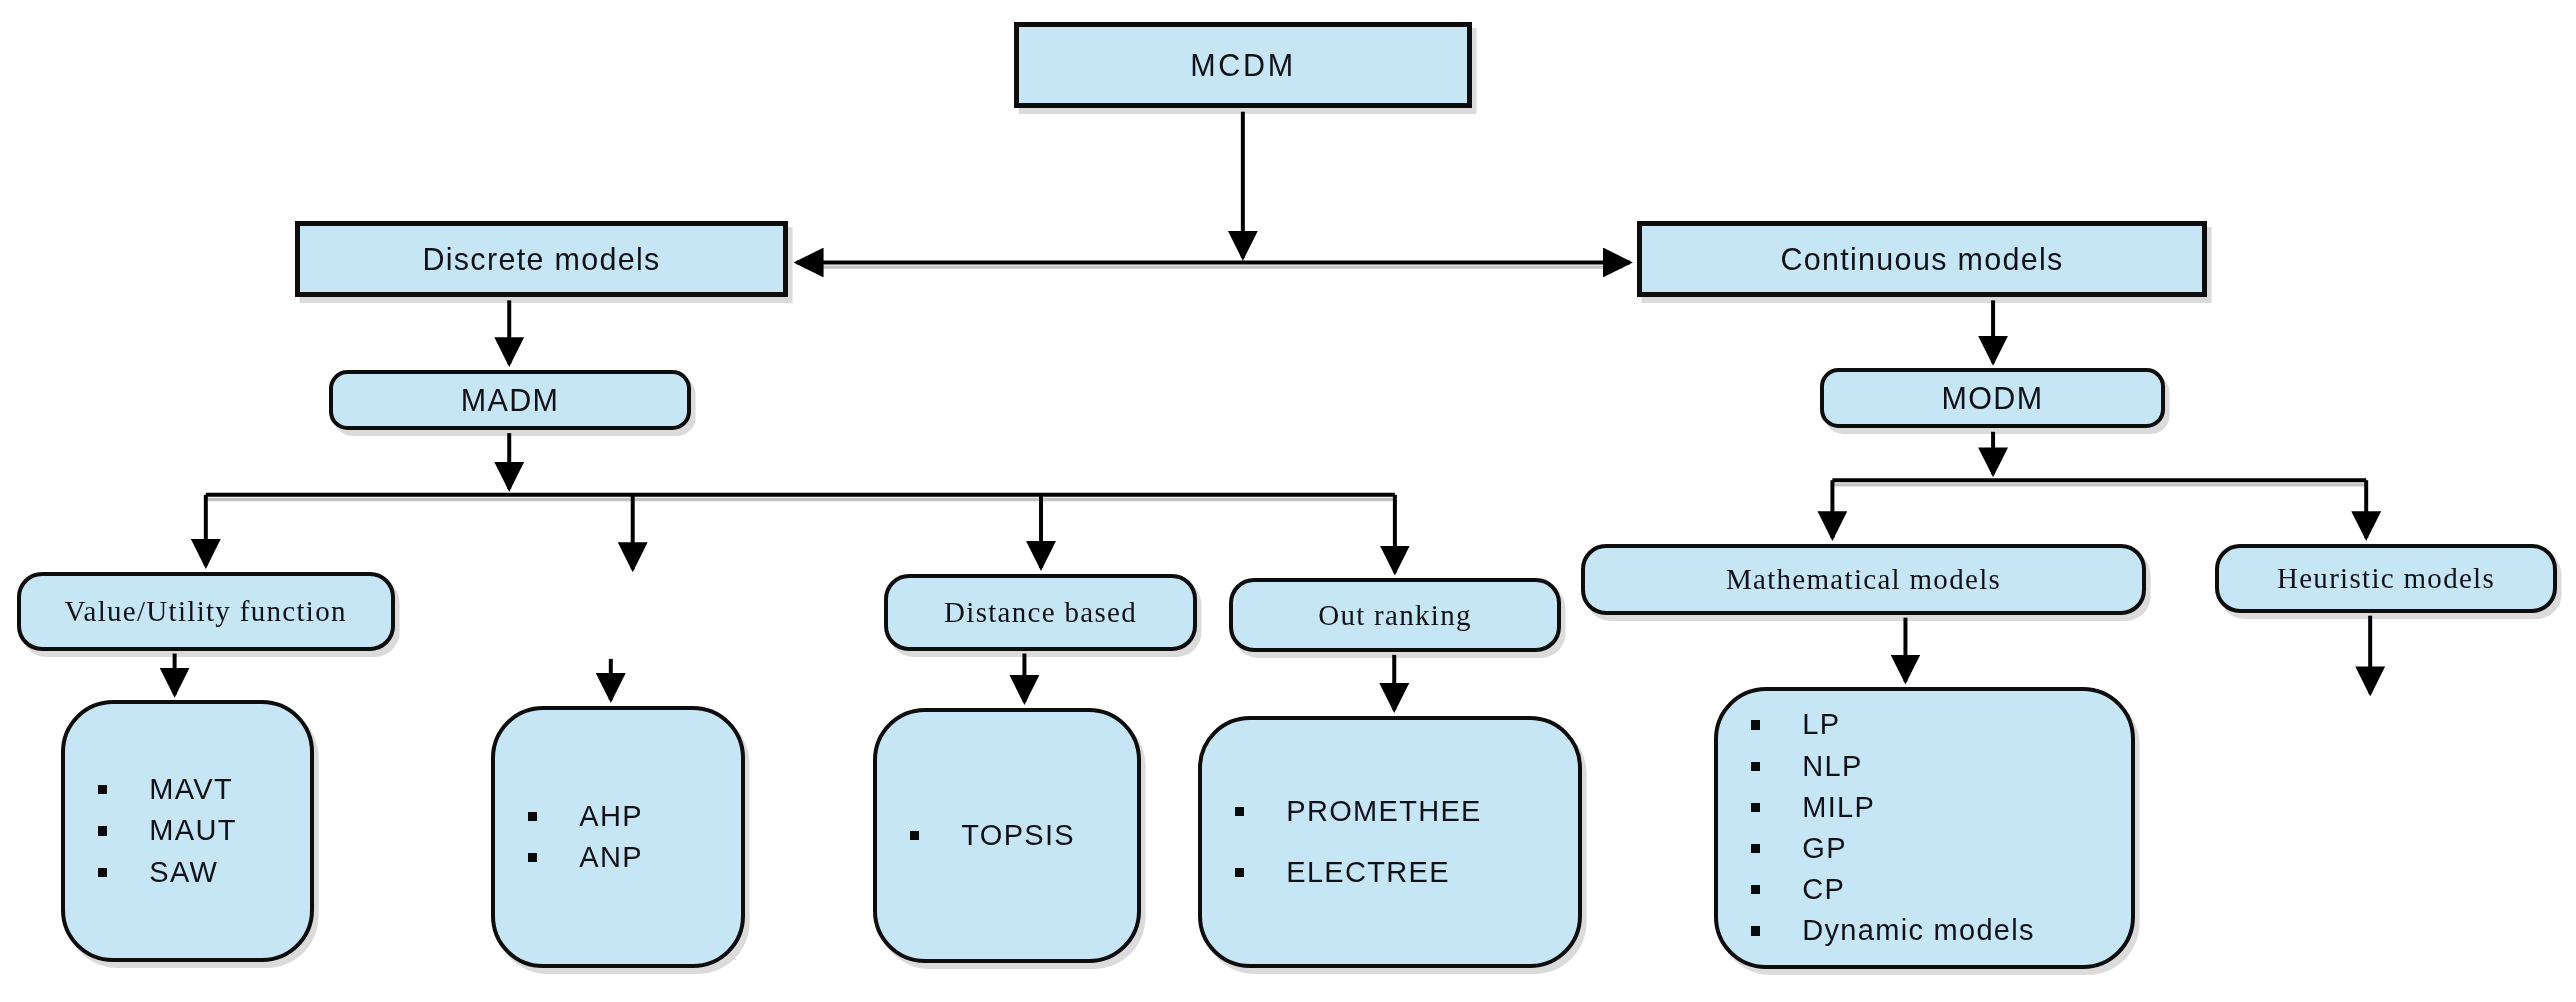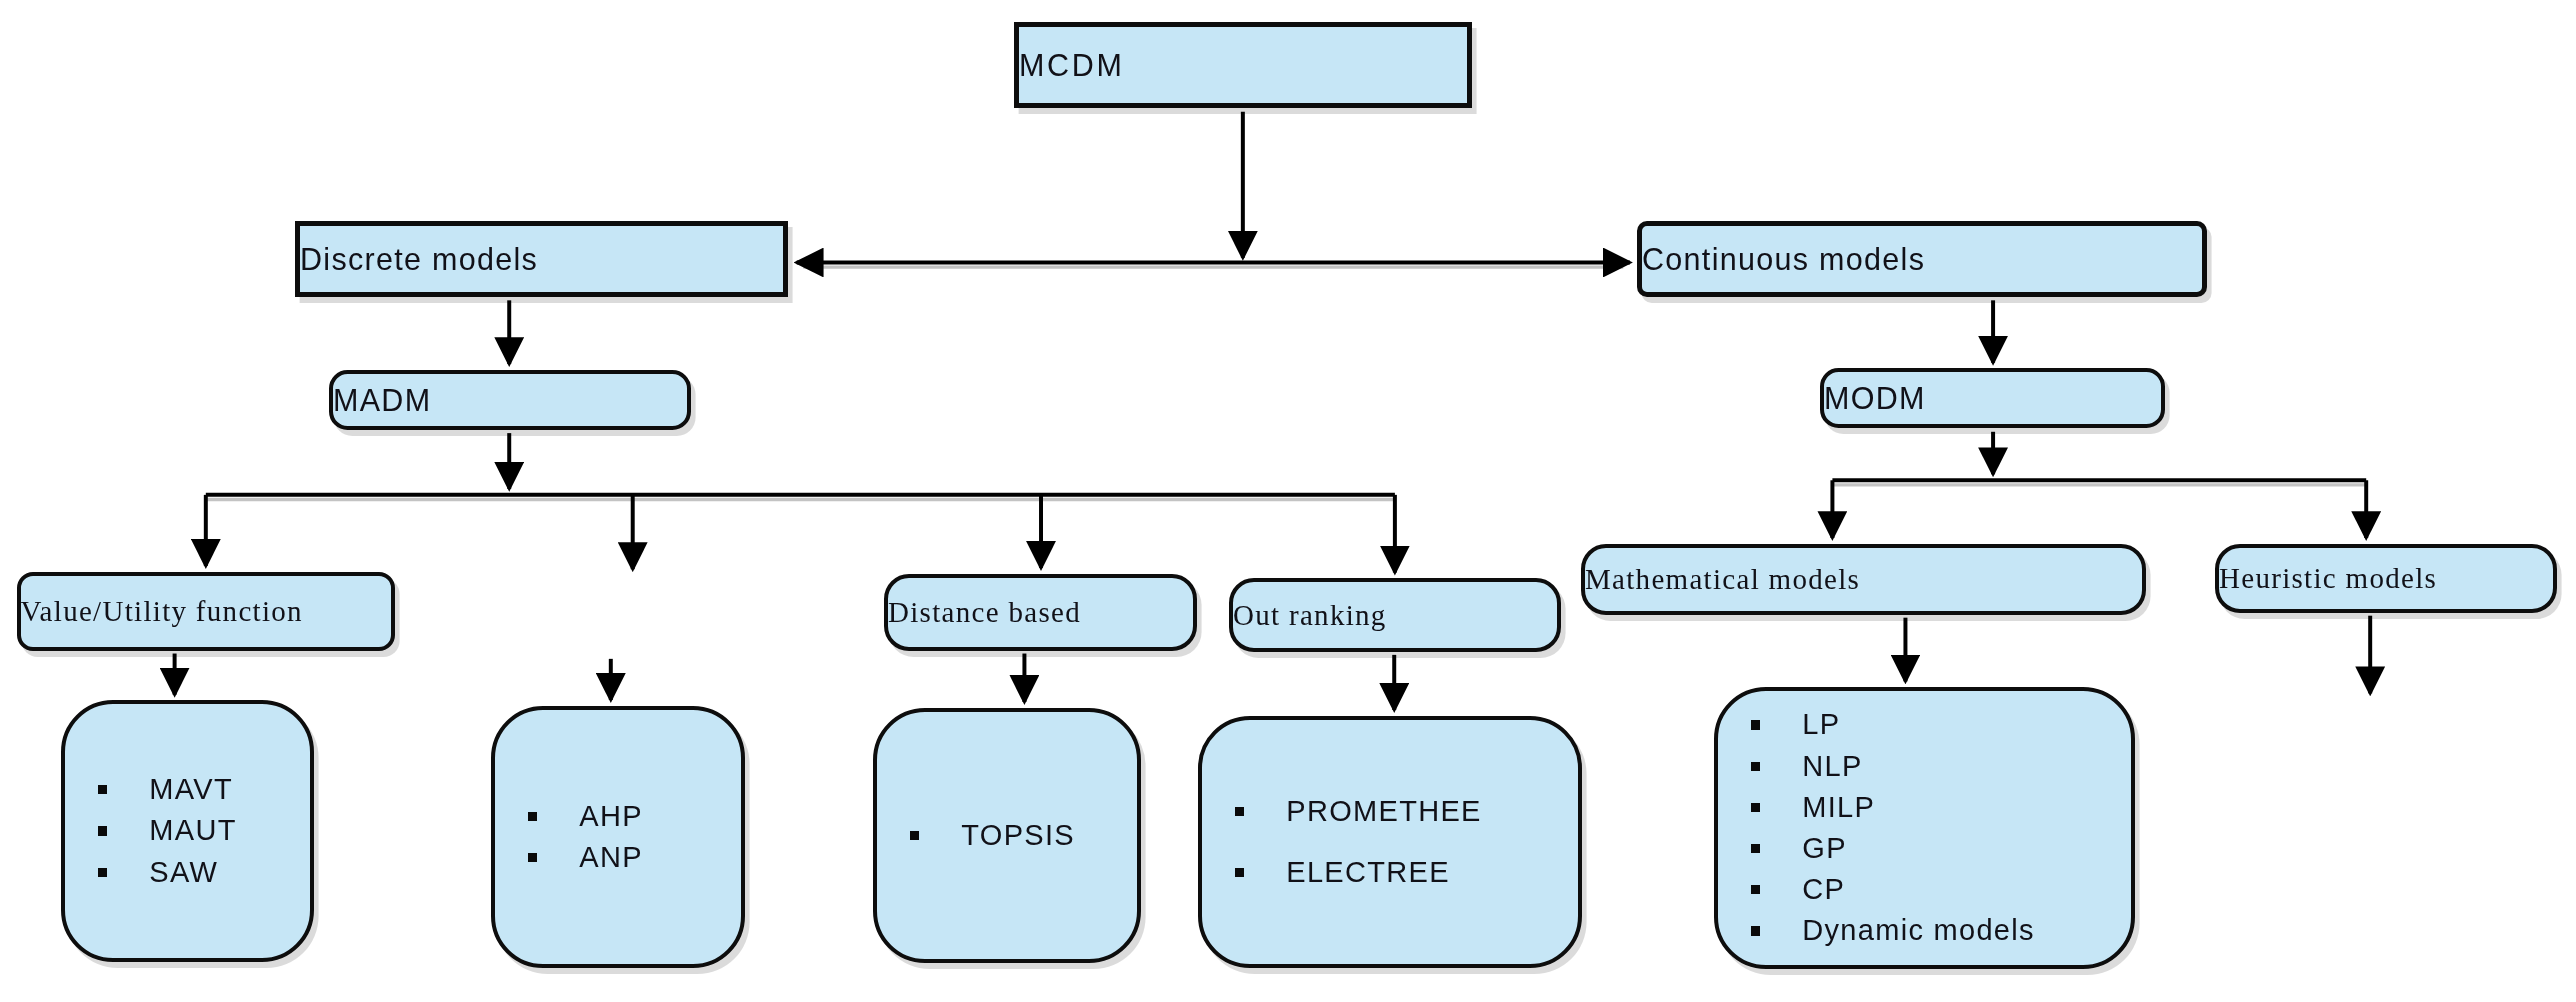--- a/index.html
+++ b/index.html
@@ -19,20 +19,21 @@
   .conn-shadow { stroke: #c3c3c3; stroke-width: 5; fill: none; }
   .arrowhead { fill: var(--conn); }
 
   .node {
     position: absolute;
     box-sizing: border-box;
     background: var(--node-fill);
     border: 5.3px solid var(--node-border);
     display: flex;
     align-items: center;
+    justify-content: center;
     color: #111118;
     font-size: 30.5px;
     letter-spacing: 1.3px;
     text-align: center;
     box-shadow: 4.6px 6px 0 rgba(0,0,0,0.14);
   }
   .rect  { border-radius: 0; }
   .pill  { border-radius: 18.6px; border-width: 4.6px; }
   .hdr   { border-radius: 25px; border-width: 4.6px; font-size: 29px; font-family: Liberation Serif, serif; }
   .leaf  {
@@ -50,24 +51,24 @@
     width: 9.3px; height: 9.3px;
     background: #0a0a0a;
     margin-right: 42px;
     flex: 0 0 auto;
   }
   .li-txt { white-space: nowrap; }
 
   
   #n-root        { left: 1014px; top: 22px;  width: 458px; height: 86px; letter-spacing: 2.7px; }
   #n-discrete    { left: 295px;  top: 221px; width: 493px; height: 76px; }
-  #n-continuous  { left: 1637px; top: 221px; width: 570px; height: 76px; border-radius: 10px; }
+  #n-continuous  { left: 1637px; top: 221px; width: 570px; height: 76px; }
   #n-madm        { left: 329px;  top: 370px; width: 362px; height: 60px; }
   #n-modm        { left: 1820px; top: 368px; width: 345px; height: 60px; }
-  #n-value       { left: 16.6px;   top: 572px; width: 378px; height: 79px; border-radius: 16px; }
+  #n-value       { left: 16.6px;   top: 572px; width: 378px; height: 79px; }
   #n-pairwise    { left: 424px;  top: 575px; width: 417px; height: 81px; font-size: 31px; }
   #n-distance    { left: 884px; top: 574px; width: 313px; height: 77px; }
   #n-outranking  { left: 1229px; top: 578px; width: 332px; height: 74px; }
   #n-math        { left: 1581px; top: 544px; width: 565px; height: 71px; }
   #n-heuristic   { left: 2215px; top: 544px; width: 342px; height: 69px; }
   #n-value-m     { left: 61px;   top: 700px; width: 253px; height: 262px; }
   #n-pairwise-m  { left: 491px;  top: 706px; width: 254px; height: 262px; }
   #n-distance-m  { left: 873px; top: 708px; width: 268px; height: 255px; }
   #n-outranking-m{ left: 1198px; top: 716px; width: 384px; height: 252px; gap: 20px; }
   #n-math-m      { left: 1714px; top: 687px; width: 421px; height: 282px; }

